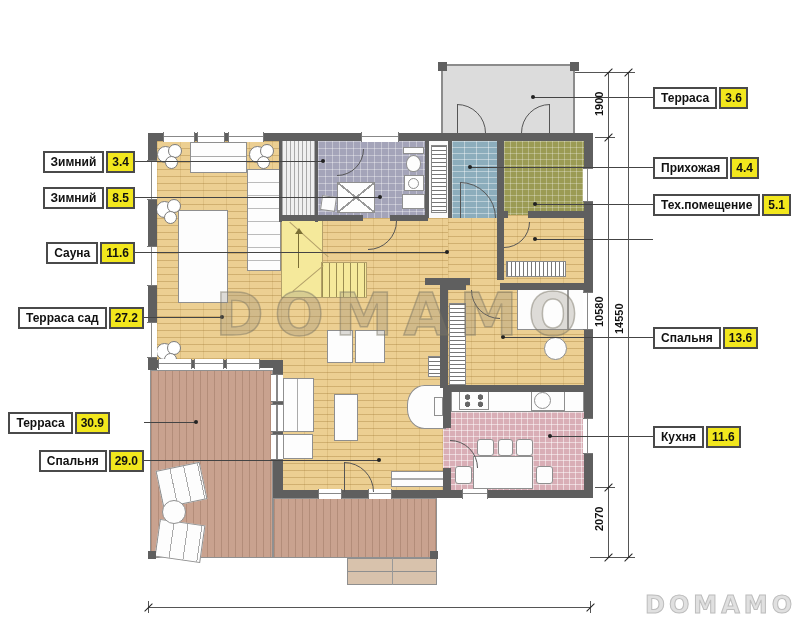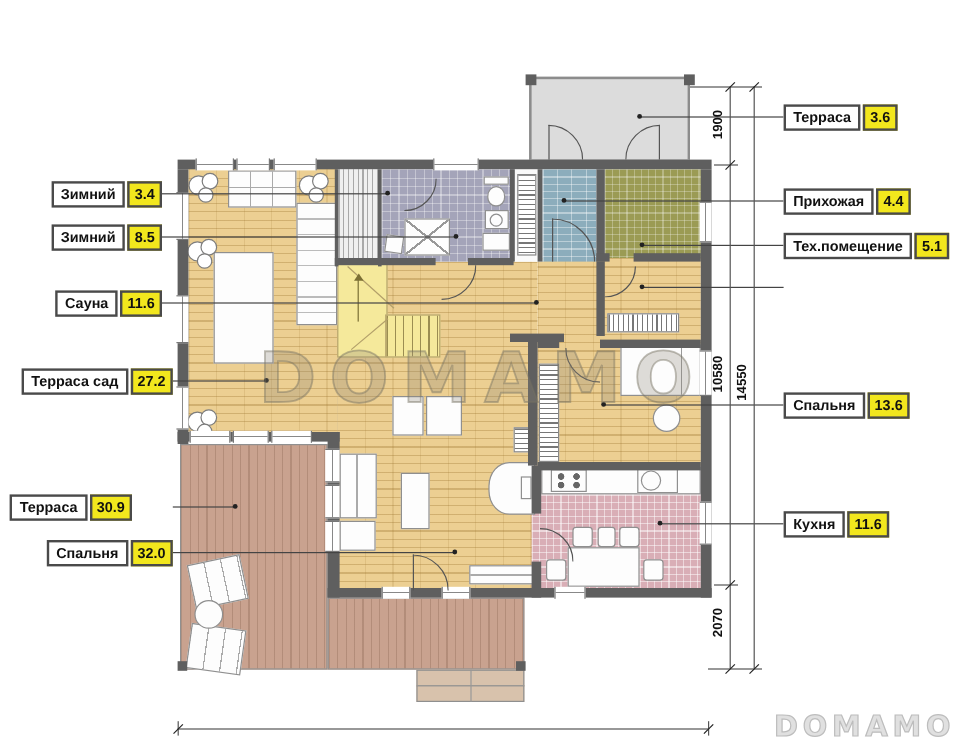--- a/index.html
+++ b/index.html
@@ -294,21 +294,21 @@
   <div class="tag" style="top:307px;right:656px;">
     <span class="nm">Терраса сад</span>
     <span class="vl">27.2</span>
   </div>
   <div class="tag" style="top:412px;right:690px;">
     <span class="nm">Терраса</span>
     <span class="vl">30.9</span>
   </div>
   <div class="tag" style="top:450px;right:656px;">
     <span class="nm">Спальня</span>
-    <span class="vl">32.0</span>
+    <span class="vl">29.0</span>
   </div>
   <div class="tag" style="top:87px;left:653px;">
     <span class="nm">Терраса</span>
     <span class="vl">3.6</span>
   </div>
   <div class="tag" style="top:157px;left:653px;">
     <span class="nm">Прихожая</span>
     <span class="vl">4.4</span>
   </div>
   <div class="tag" style="top:194px;left:653px;">

